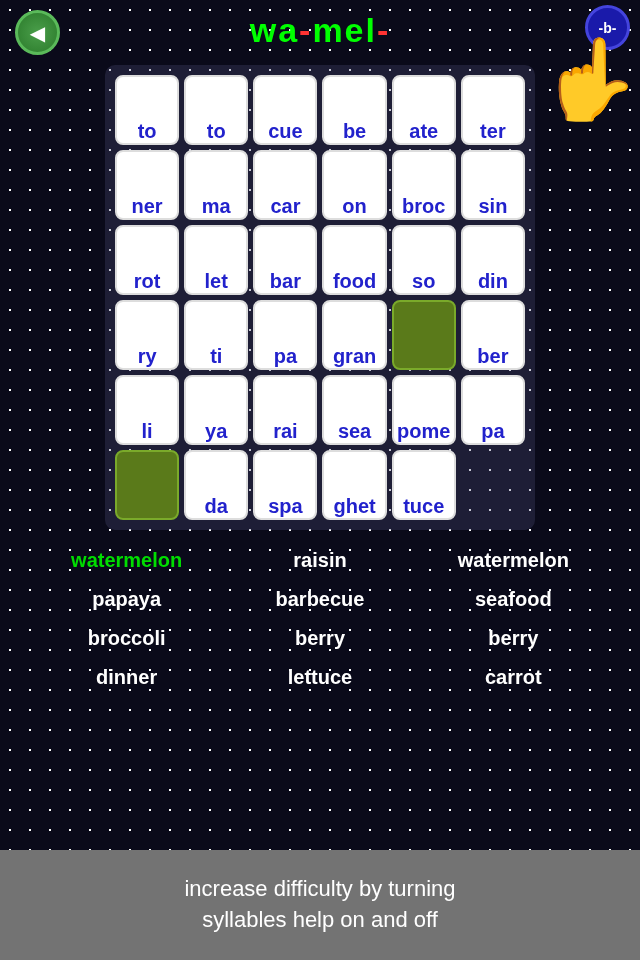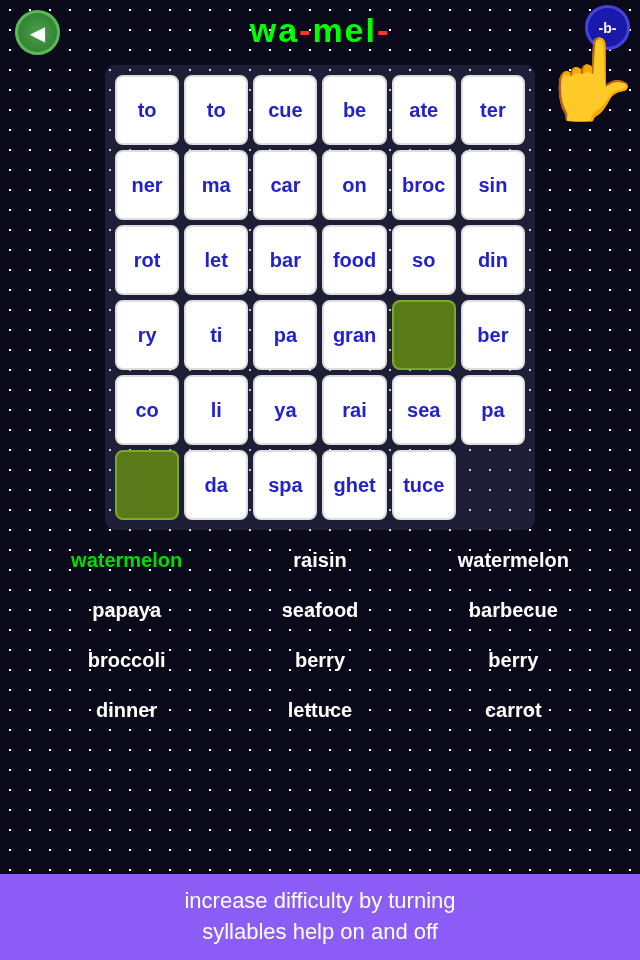--- a/index.html
+++ b/index.html
@@ -89,61 +89,61 @@
     .grid {
       display: grid;
       grid-template-columns: repeat(6, 1fr);
       gap: 5px;
     }
     .cell {
       background: white;
       border-radius: 8px;
       height: 70px;
       display: flex;
-      align-items: center;
+      align-items: flex-end;
       justify-content: center;
       font-size: 20px;
       font-weight: bold;
       color: #2222cc;
       border: 2px solid #ddd;
       cursor: pointer;
       position: relative;
     }
     .cell.green {
       background: #5a7a1a;
       border: 2px solid #7aaa2a;
     }
 
     
     .word-list {
       margin: 15px auto;
       width: 580px;
       display: grid;
       grid-template-columns: repeat(3, 1fr);
-      gap: 19px 0;
+      gap: 8px 0;
       text-align: center;
     }
     .word-item {
       font-size: 20px;
       font-weight: bold;
       color: white;
       padding: 4px;
     }
     .word-item.highlight {
       color: #00dd00;
     }
 
     
     .bottom-banner {
       position: absolute;
       bottom: 0;
       left: 0;
       right: 0;
-      background: #8b5cf6;
-      padding: 12px 20px;
+      background: #737373;
+      padding: 24px 20px;
       text-align: center;
     }
     .bottom-banner-text {
       color: white;
       font-size: 22px;
       line-height: 1.4;
     }
   </style>
 </head>
 <body>
@@ -226,33 +226,33 @@
         <span class="cell-text">pa</span>
       </div>
       <div class="cell">
         <span class="cell-text">gran</span>
       </div>
       <div class="cell green"></div>
       <div class="cell">
         <span class="cell-text">ber</span>
       </div>
       <div class="cell">
-        <span class="cell-text">co</span>
-      </div>
-      <div class="cell">
         <span class="cell-text">li</span>
       </div>
       <div class="cell">
         <span class="cell-text">ya</span>
       </div>
       <div class="cell">
         <span class="cell-text">rai</span>
       </div>
       <div class="cell">
         <span class="cell-text">sea</span>
+      </div>
+      <div class="cell">
+        <span class="cell-text">pome</span>
       </div>
       <div class="cell">
         <span class="cell-text">pa</span>
       </div>
       <div class="cell green"></div>
       <div class="cell">
         <span class="cell-text">da</span>
       </div>
       <div class="cell">
         <span class="cell-text">spa</span>
@@ -264,22 +264,22 @@
         <span class="cell-text">tuce</span>
       </div>
     </div>
 </div>
 
 <div class="word-list" id="word-list-el">
     <div class="word-item highlight">watermelon</div>
     <div class="word-item">raisin</div>
     <div class="word-item">watermelon</div>
     <div class="word-item">papaya</div>
+    <div class="word-item">barbecue</div>
     <div class="word-item">seafood</div>
-    <div class="word-item">barbecue</div>
     <div class="word-item">broccoli</div>
     <div class="word-item">berry</div>
     <div class="word-item">berry</div>
     <div class="word-item">dinner</div>
     <div class="word-item">lettuce</div>
     <div class="word-item">carrot</div>
   </div>
 
 <div class="bottom-banner">
   <div class="bottom-banner-text">

